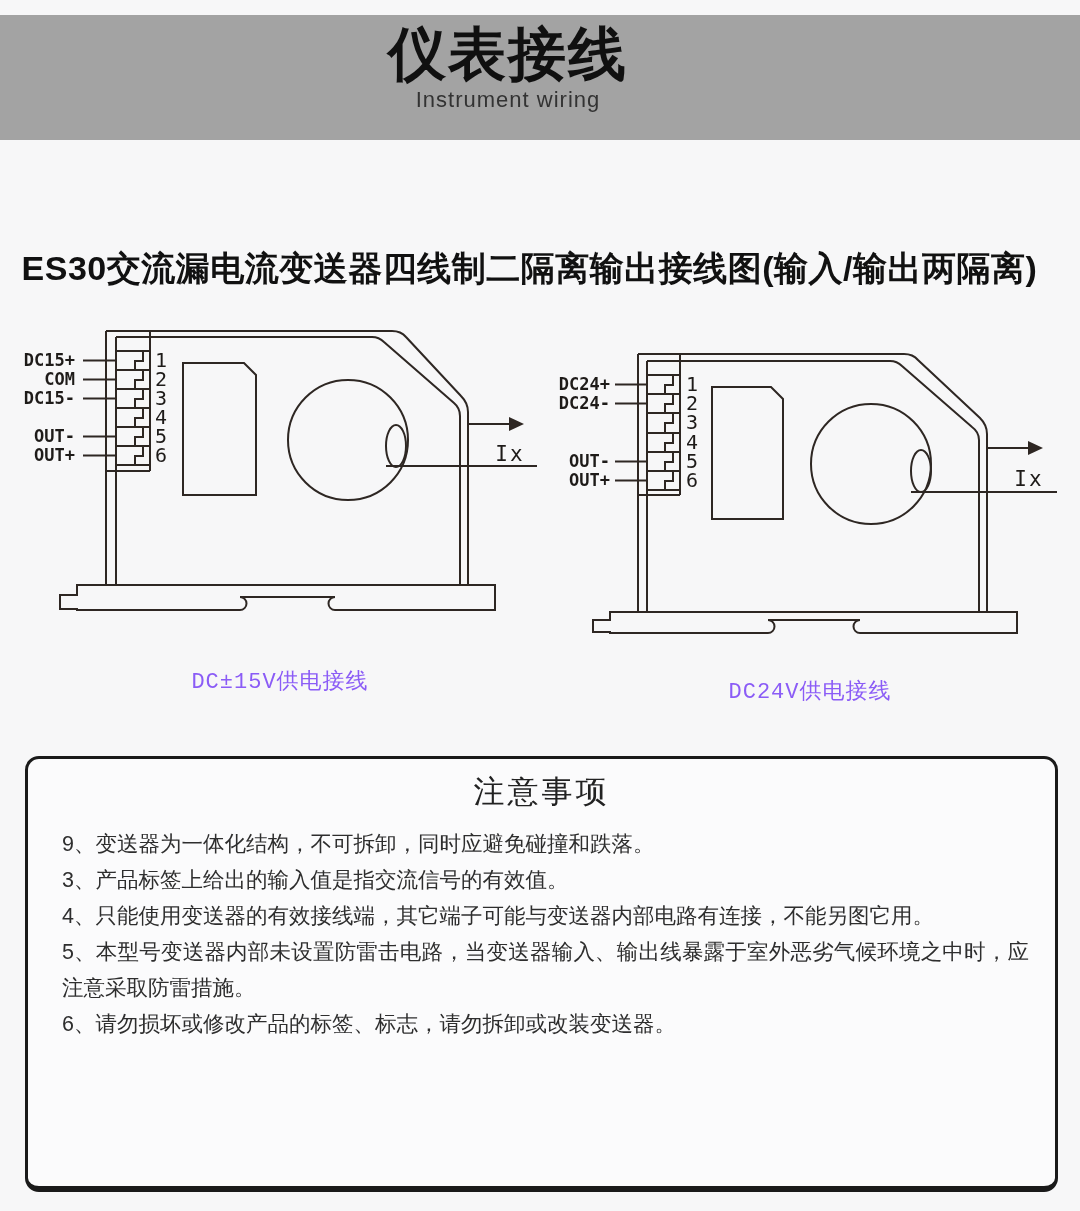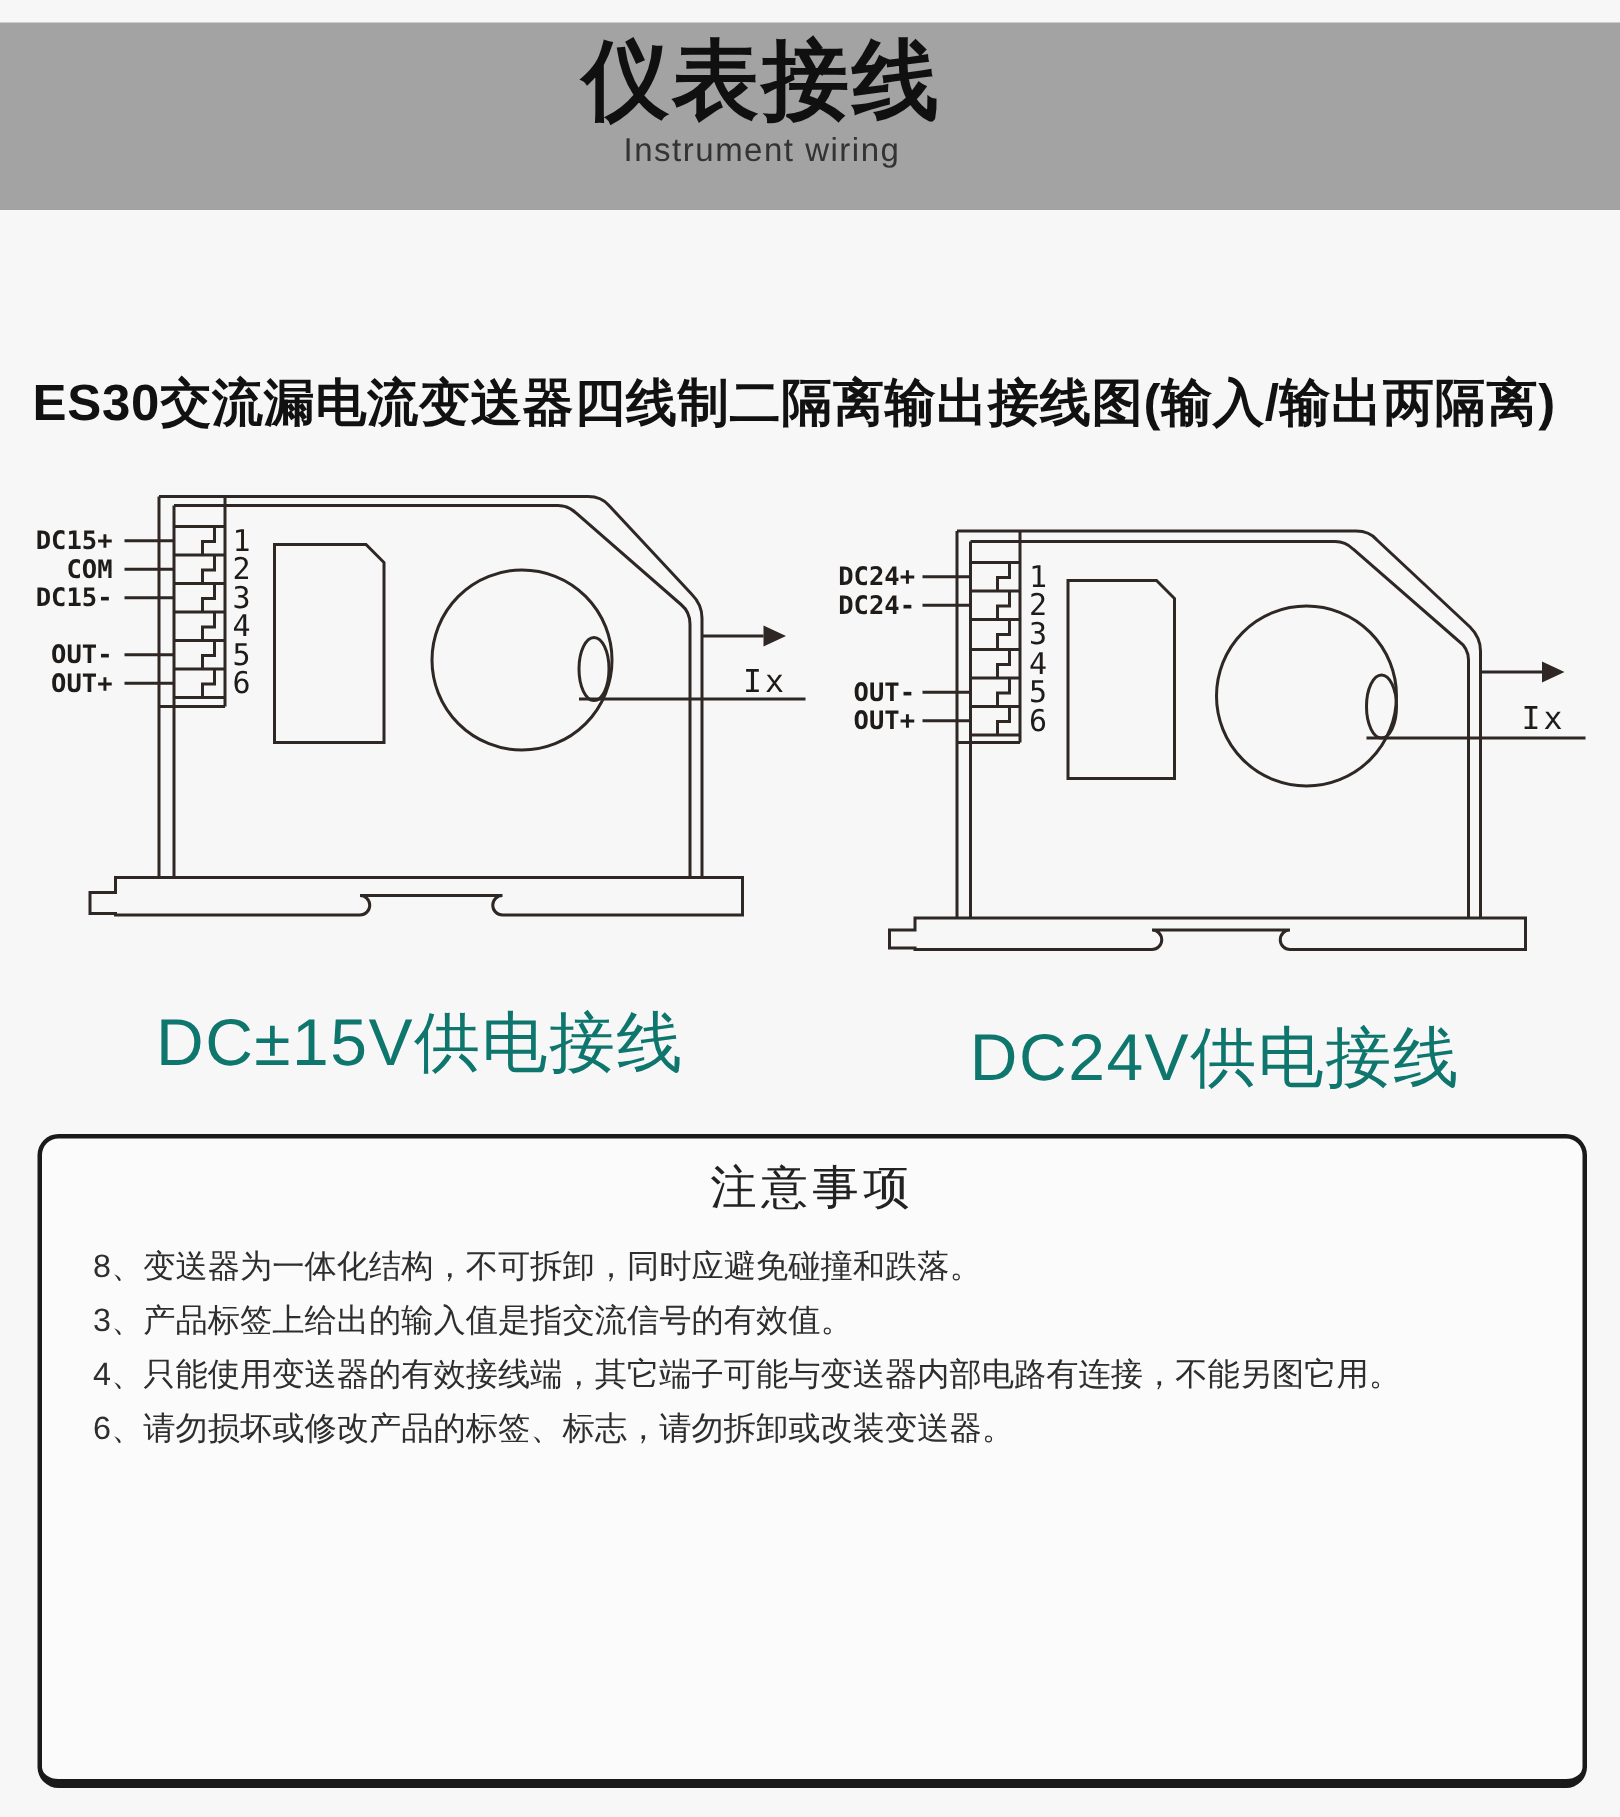--- a/index.html
+++ b/index.html
@@ -22,22 +22,22 @@
   .section-title{
     position:absolute;left:0;top:246px;width:1059px;text-align:center;
     font-size:34px;font-weight:700;color:#111;letter-spacing:0.5px;
   }
   .diagram{position:absolute;}
   .diagram svg{display:block;}
   .dg-left{left:20px;top:312px;}
   .dg-right{left:540px;top:330px;}
   .caption{
     position:absolute;text-align:center;
-    font-family:Liberation Sans, sans-serif;
-    font-size:44px;color:#0f766e;letter-spacing:1px;
+    font-family:Liberation Mono, monospace;
+    font-size:22px;color:#8b5cf6;letter-spacing:1px;
   }
   .cap-left{left:20px;top:666px;width:520px;}
   .cap-right{left:540px;top:676px;width:540px;}
   .notes{
     position:absolute;left:25px;top:756px;width:1033px;height:436px;
     box-sizing:border-box;background:#fbfbfc;
     border:3px solid #1a1a1a;border-bottom-width:6px;border-radius:14px;
   }
   .notes-title{
     margin-top:12px;text-align:center;font-size:31px;color:#222;
@@ -162,18 +162,19 @@
     <text class="t-ix" x="489" y="156" text-anchor="middle">Ix</text>
   </svg>
 </div>
 
 <div class="caption cap-left">DC±15V供电接线</div>
 <div class="caption cap-right">DC24V供电接线</div>
 
 <div class="notes">
   <div class="notes-title">注意事项</div>
   <div class="notes-body">
-    <p class="note-item">8、变送器为一体化结构，不可拆卸，同时应避免碰撞和跌落。</p>
+    <p class="note-item">9、变送器为一体化结构，不可拆卸，同时应避免碰撞和跌落。</p>
     <p class="note-item">3、产品标签上给出的输入值是指交流信号的有效值。</p>
     <p class="note-item">4、只能使用变送器的有效接线端，其它端子可能与变送器内部电路有连接，不能另图它用。</p>
+    <p class="note-item">5、本型号变送器内部未设置防雷击电路，当变送器输入、输出线暴露于室外恶劣气候环境之中时，应注意采取防雷措施。</p>
     <p class="note-item">6、请勿损坏或修改产品的标签、标志，请勿拆卸或改装变送器。</p>
   </div>
 </div>
 
 </body></html>

